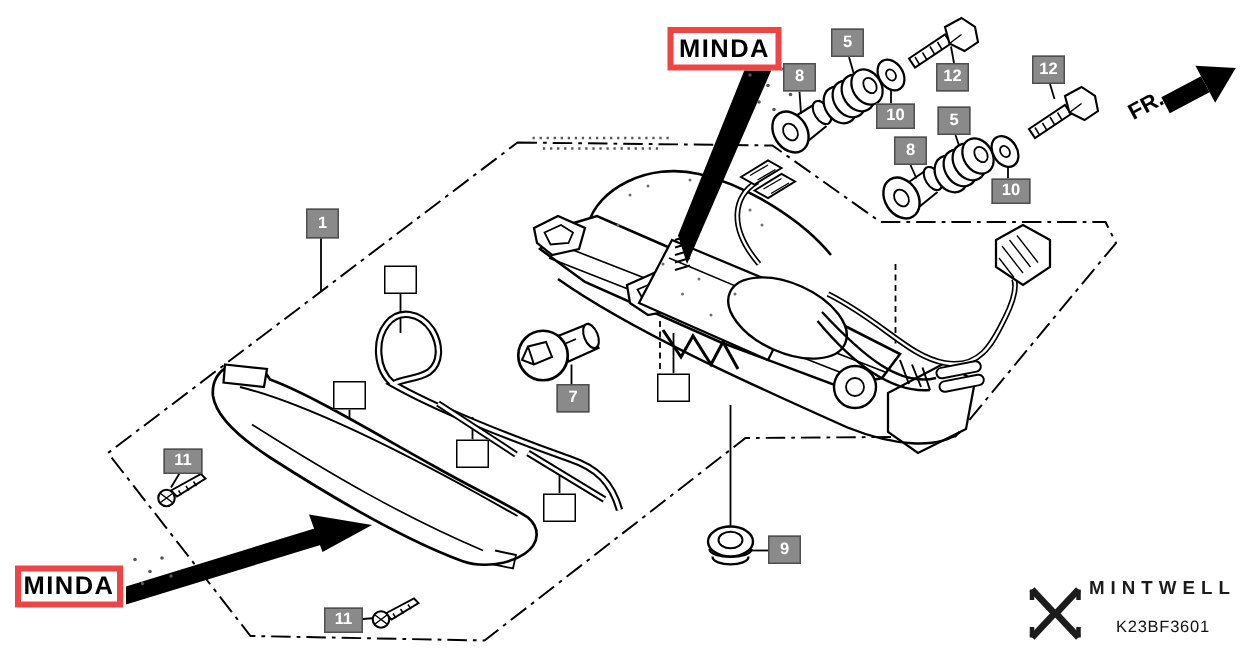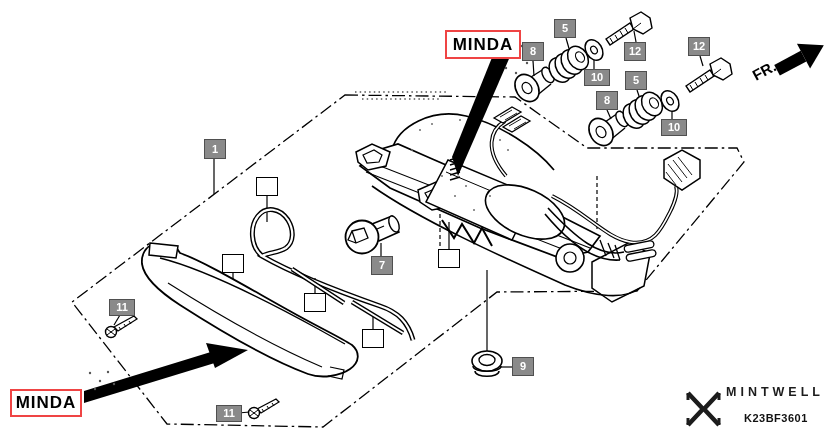--- a/index.html
+++ b/index.html
@@ -14,37 +14,37 @@
     color:#fff;font-size:11px;font-weight:bold;
     display:flex;align-items:center;justify-content:center;
     box-sizing:border-box;line-height:1;cursor:pointer;
   }
   .callout.small{width:26px;height:17px;}
   .callout-empty{
     position:absolute;width:22px;height:19px;
     background:#fff;border:1.5px solid #000;box-sizing:border-box;cursor:pointer;
   }
   .minda{
-    position:absolute;background:#fff;border:2px solid #ef4444;
+    position:absolute;background:#fff;border:4px solid #ef4444;
     color:#000;font-weight:bold;display:flex;align-items:center;justify-content:center;
-    box-sizing:border-box;letter-spacing:1px;margin-top:12px;
+    box-sizing:border-box;letter-spacing:1px;
   }
   .minda.top{left:445px;top:18px;width:76px;height:29px;font-size:17px;}
   .minda.bottom{left:10px;top:377px;width:72px;height:28px;font-size:17px;}
   .fr-label{
     position:absolute;left:752px;top:62px;color:#000;
     font-size:15px;font-weight:bold;transform:rotate(-28deg);
   }
   .brand{
     position:absolute;left:726px;top:385px;color:#1c1c1c;
     font-size:12.5px;font-weight:bold;letter-spacing:4px;white-space:nowrap;
   }
   .figcode{
     position:absolute;left:744px;top:412px;color:#111;
-    font-size:11px;font-weight:bold;letter-spacing:0.5px;white-space:nowrap;
+    font-size:11px;font-weight:normal;letter-spacing:0.5px;white-space:nowrap;
   }
 </style>
 </head>
 <body>
 
 <div id="stage">
 
   <svg width="834" height="438" viewBox="0 0 834 438">
 
     <g fill="none" stroke="#000" stroke-width="1.3" stroke-dasharray="13 4 2.5 4">

